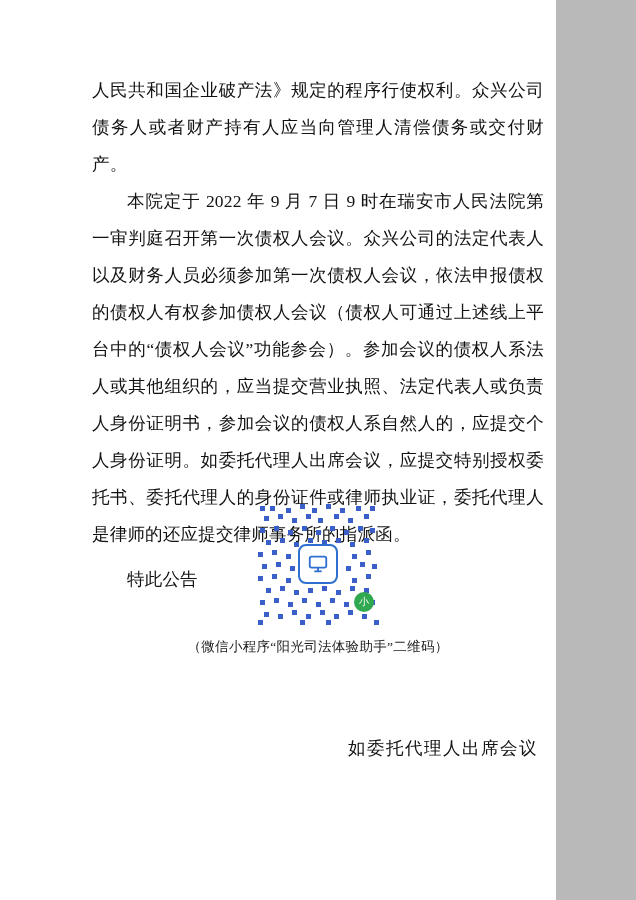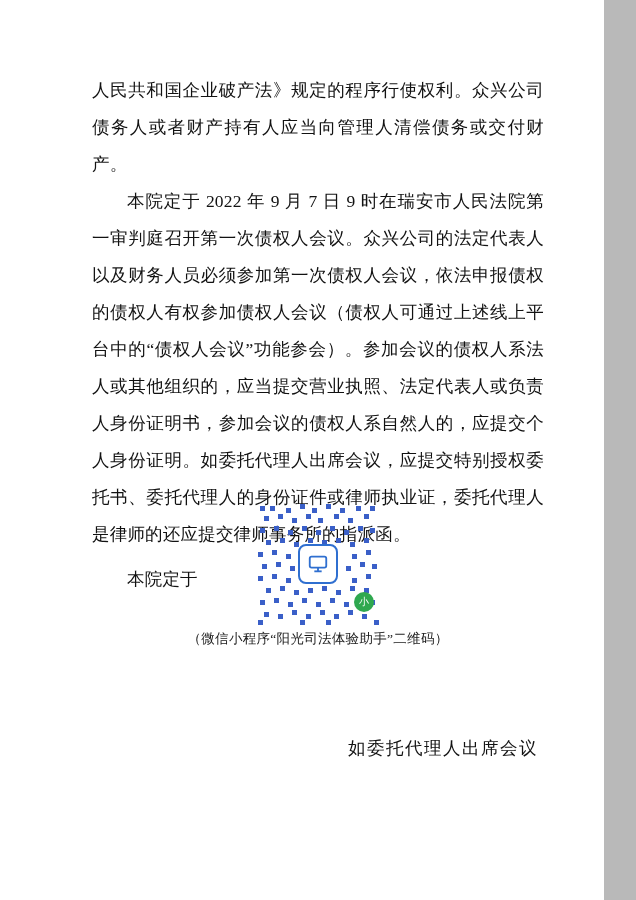--- a/index.html
+++ b/index.html
@@ -5,21 +5,21 @@
   html, body {
     margin: 0;
     padding: 0;
     background: #b9b9b9;
   }
   body {
     font-family: "Liberation Serif", serif;
   }
   .page {
     position: relative;
-    width: 604px;
+    width: 556px;
     height: 900px;
     background: #ffffff;
     overflow: hidden;
     box-sizing: border-box;
   }
   .doc-body {
     position: absolute;
     left: 92px;
     top: 72px;
     width: 452px;
@@ -89,20 +89,21 @@
     height: 20px;
     border-radius: 50%;
     background: #2fa84f;
     color: #ffffff;
     font-size: 10px;
     line-height: 20px;
     text-align: center;
     font-family: "Liberation Sans", sans-serif;
   }
   .qr-caption {
+    margin-top: 8px;
     font-family: "Liberation Serif", serif;
     font-size: 13.5px;
     color: #1a1a1a;
     letter-spacing: 0.3px;
   }
   .date-line {
     position: absolute;
     left: 0;
     top: 664px;
     width: 452px;
@@ -118,21 +119,21 @@
 </head>
 <body>
 
 <div class="page">
   <div class="doc-body">
 
     <p class="para para-tight">人民共和国企业破产法》规定的程序行使权利。众兴公司债务人或者财产持有人应当向管理人清偿债务或交付财产。</p>
 
     <p class="para indent">本院定于 2022 年 9 月 7 日 9 时在瑞安市人民法院第一审判庭召开第一次债权人会议。众兴公司的法定代表人以及财务人员必须参加第一次债权人会议，依法申报债权的债权人有权参加债权人会议（债权人可通过上述线上平台中的“债权人会议”功能参会）。参加会议的债权人系法人或其他组织的，应当提交营业执照、法定代表人或负责人身份证明书，参加会议的债权人系自然人的，应提交个人身份证明。如委托代理人出席会议，应提交特别授权委托书、委托代理人的身份证件或律师执业证，委托代理人是律师的还应提交律师事务所的指派函。</p>
 
-    <p class="para notice-line">本院定于</p>
+    <p class="para notice-line">特此公告</p>
 
     <div class="qr-wrap">
       <div class="qr-box">
         <svg class="qr-canvas" viewBox="0 0 124 124">
           <g fill="#3a5fc8">
             <rect x="4" y="4" width="5" height="5"></rect>
               <rect x="14" y="4" width="5" height="5"></rect>
               <rect x="30" y="6" width="5" height="5"></rect>
               <rect x="44" y="2" width="5" height="5"></rect>
               <rect x="56" y="6" width="5" height="5"></rect>

